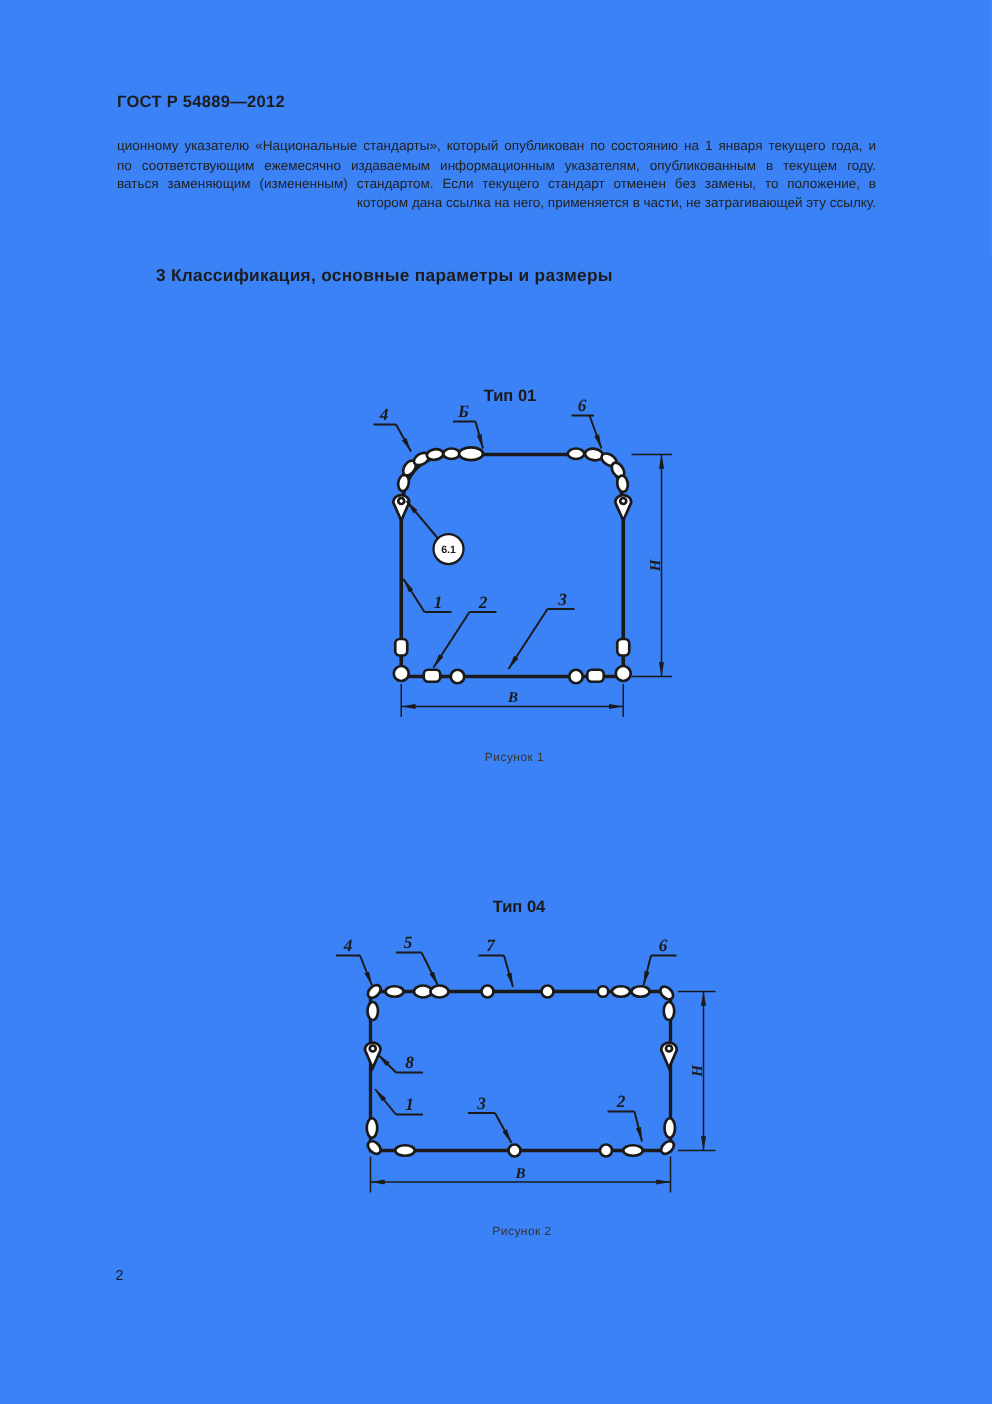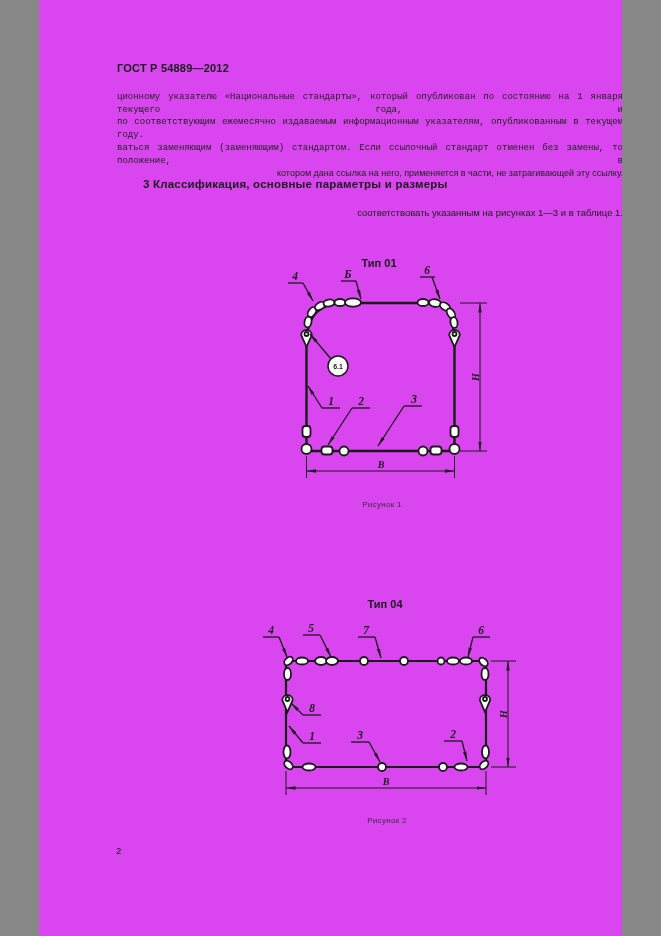--- a/index.html
+++ b/index.html
@@ -1,29 +1,29 @@
 <!DOCTYPE html>
 <html><head>
 <meta charset="utf-8">
 <style>
   html,body{margin:0;padding:0;background:#888;}
   .page{
-    position:relative;width:583px;height:936px;background:#d946ef;
+    position:relative;width:661px;height:936px;background:#3b82f6;
     font-family:"Liberation Sans",sans-serif;color:#1c1c1c;overflow:hidden;
     margin:0 auto;
   }
   .doc-header{
     position:absolute;left:78px;top:62px;
     font-size:11px;font-weight:bold;letter-spacing:.2px;
   }
   .intro{
     position:absolute;left:78px;top:91px;width:506px;
     font-size:9px;line-height:12.7px;color:#222;
   }
-  .jline{text-align:justify;text-align-last:justify;font-family:Liberation Mono, monospace;}
+  .jline{text-align:justify;text-align-last:justify;}
   .lastline{text-align:right;}
   .section-heading{
     position:absolute;left:104px;top:178px;
     font-size:11.5px;font-weight:bold;letter-spacing:.2px;
   }
   .para{
     position:absolute;left:78px;top:206px;width:506px;
     font-size:9.5px;line-height:13px;
   }
   .para .indent{text-indent:26px;}
@@ -47,28 +47,27 @@
 </head>
 <body>
 
 <div class="page">
 
   <div class="doc-header">ГОСТ Р 54889—2012</div>
 
   <div class="intro">
     <div class="jline">ционному указателю «Национальные стандарты», который опубликован по состоянию на 1 января текущего года, и</div>
     <div class="jline">по соответствующим ежемесячно издаваемым информационным указателям, опубликованным в текущем году.</div>
-    <div class="jline">ваться заменяющим (заменяющим) стандартом. Если ссылочный стандарт отменен без замены, то положение, в</div>
+    <div class="jline">ваться заменяющим (измененным) стандартом. Если текущего стандарт отменен без замены, то положение, в</div>
     <div class="lastline">котором дана ссылка на него, применяется в части, не затрагивающей эту ссылку.</div>
   </div>
 
   <div class="section-heading">3  Классификация, основные параметры и размеры</div>
 
   <div class="para">
-    <div class="lastline">соответствовать указанным на рисунках 1—3 и в таблице 1.</div>
   </div>
 
   <svg class="figure-svg fig1" width="240" height="265" viewBox="0 0 240 265">
     <defs>
       <marker id="arr1" markerWidth="10" markerHeight="4" refX="9.5" refY="2" orient="auto-start-reverse" markerUnits="userSpaceOnUse">
         <path d="M9.5,2 L0,0.3 L0,3.7 Z" fill="#1a1a1a"></path>
       </marker>
     </defs>
 
     <text class="fig-title" x="115" y="17" text-anchor="middle">Тип 01</text>

